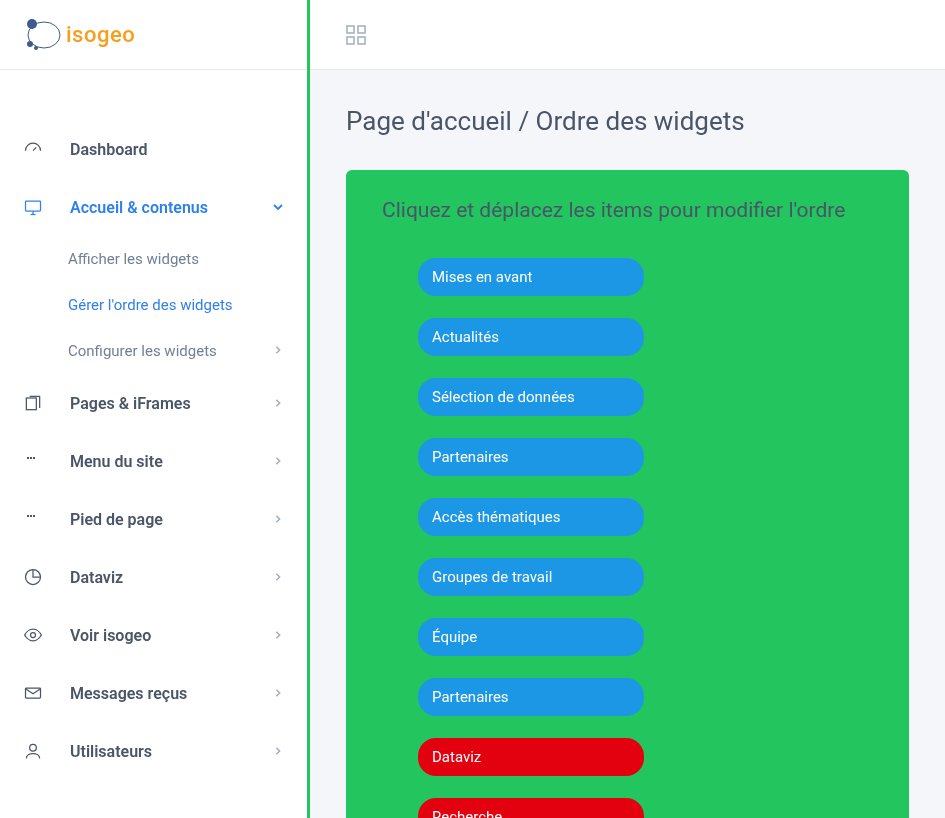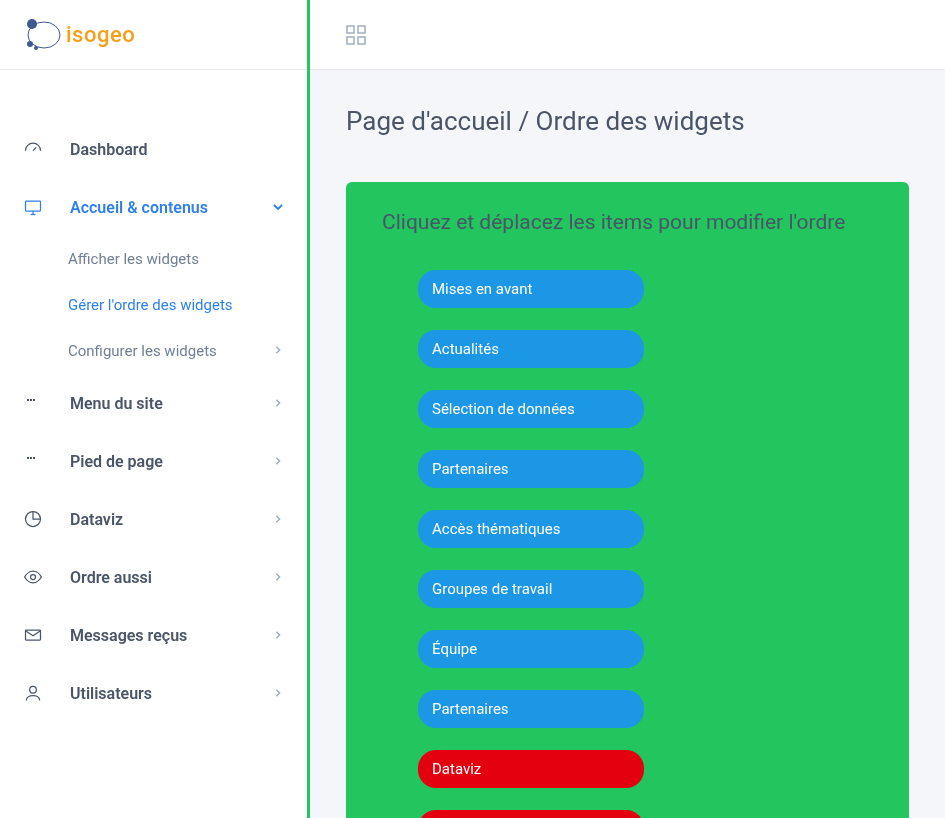--- a/index.html
+++ b/index.html
@@ -26,21 +26,21 @@
     .sub-item { display: flex; align-items: center; padding: 14px 22px 14px 0; cursor: pointer; color: #718096; font-size: 15px; }
     .sub-item.active { color: #2f80ed; }
     .sub-chevron { margin-left: auto; width: 12px; height: 12px; color: #a0aec0; }
     
     
     .main { flex: 1; }
     .topbar { height: 70px; border-bottom: 1px solid #e8e8e8; background: #fff; display: flex; align-items: center; padding: 0 36px; }
     .grid-icon { width: 20px; height: 20px; color: #a0aec0; }
     
     .content { padding: 36px 36px 36px 36px; }
-    .page-title { font-size: 26px; color: #4a5568; font-weight: 400; margin-bottom: 46px; }
+    .page-title { font-size: 26px; color: #4a5568; font-weight: 400; margin-bottom: 34px; }
     
     .card { background: #22c55e; border-radius: 6px; padding: 28px 36px 40px 36px; box-shadow: 0 1px 3px rgba(0,0,0,0.04); }
     .card-heading { font-size: 21px; color: #4a5568; font-weight: 400; margin-bottom: 36px; }
     
     .widget-list { display: flex; flex-direction: column; gap: 22px; padding-left: 36px; }
     .widget-pill { width: 226px; padding: 10px 14px; border-radius: 18px; color: #fff; font-size: 15px; cursor: grab; }
     .widget-pill.blue { background: #1b97e5; }
     .widget-pill.red { background: #e3000f; }
     
     svg { display: block; }
@@ -101,20 +101,34 @@
         <div class="sub-item">
           <span>Configurer les widgets</span>
           <span class="sub-chevron">
             <svg viewBox="0 0 12 12" width="10" height="10" fill="none" stroke="currentColor" stroke-width="1.8">
                 <path d="M4 2l4 4-4 4"></path>
               </svg>
           </span>
         </div>
       </div>
 
+      <div class="nav-item">
+        <span class="nav-icon">
+          <svg viewBox="0 0 24 24" width="20" height="20" fill="none" stroke="currentColor" stroke-width="1.5">
+            <rect x="4" y="6" width="12" height="14"></rect>
+            <path d="M8 4h12v14"></path>
+          </svg>
+        </span>
+        <span class="nav-label">Pages &amp; iFrames</span>
+        <span class="nav-chevron">
+          <svg viewBox="0 0 12 12" width="10" height="10" fill="none" stroke="currentColor" stroke-width="1.8">
+              <path d="M4 2l4 4-4 4"></path>
+            </svg>
+        </span>
+      </div>
 
       <div class="nav-item">
         <span class="nav-icon">
           <svg viewBox="0 0 24 24" width="20" height="12" fill="currentColor">
             <rect x="0" y="4" width="4" height="4"></rect>
               <rect x="6" y="4" width="4" height="4"></rect>
               <rect x="12" y="4" width="4" height="4"></rect>
           </svg>
         </span>
         <span class="nav-label">Menu du site</span>
@@ -156,21 +170,21 @@
         </span>
       </div>
 
       <div class="nav-item">
         <span class="nav-icon">
           <svg viewBox="0 0 24 24" width="20" height="20" fill="none" stroke="currentColor" stroke-width="1.5">
             <path d="M2 12s3.5-7 10-7 10 7 10 7-3.5 7-10 7-10-7-10-7z"></path>
             <circle cx="12" cy="12" r="3"></circle>
           </svg>
         </span>
-        <span class="nav-label">Ordre aussi</span>
+        <span class="nav-label">Voir isogeo</span>
         <span class="nav-chevron">
           <svg viewBox="0 0 12 12" width="10" height="10" fill="none" stroke="currentColor" stroke-width="1.8">
               <path d="M4 2l4 4-4 4"></path>
             </svg>
         </span>
       </div>
 
       <div class="nav-item">
         <span class="nav-icon">
           <svg viewBox="0 0 24 24" width="20" height="20" fill="none" stroke="currentColor" stroke-width="1.5">

